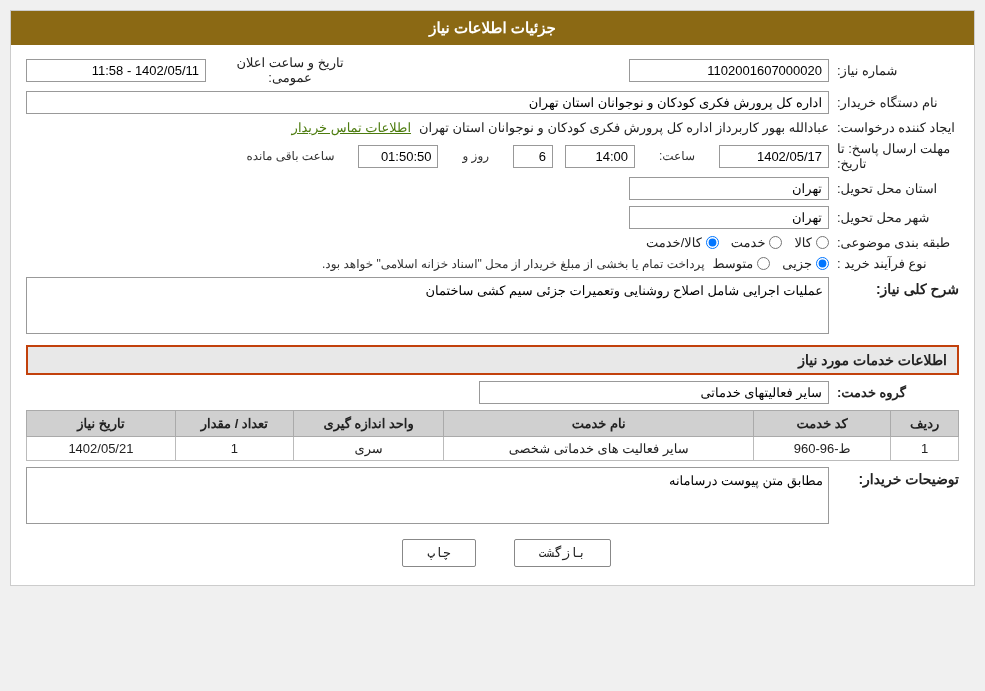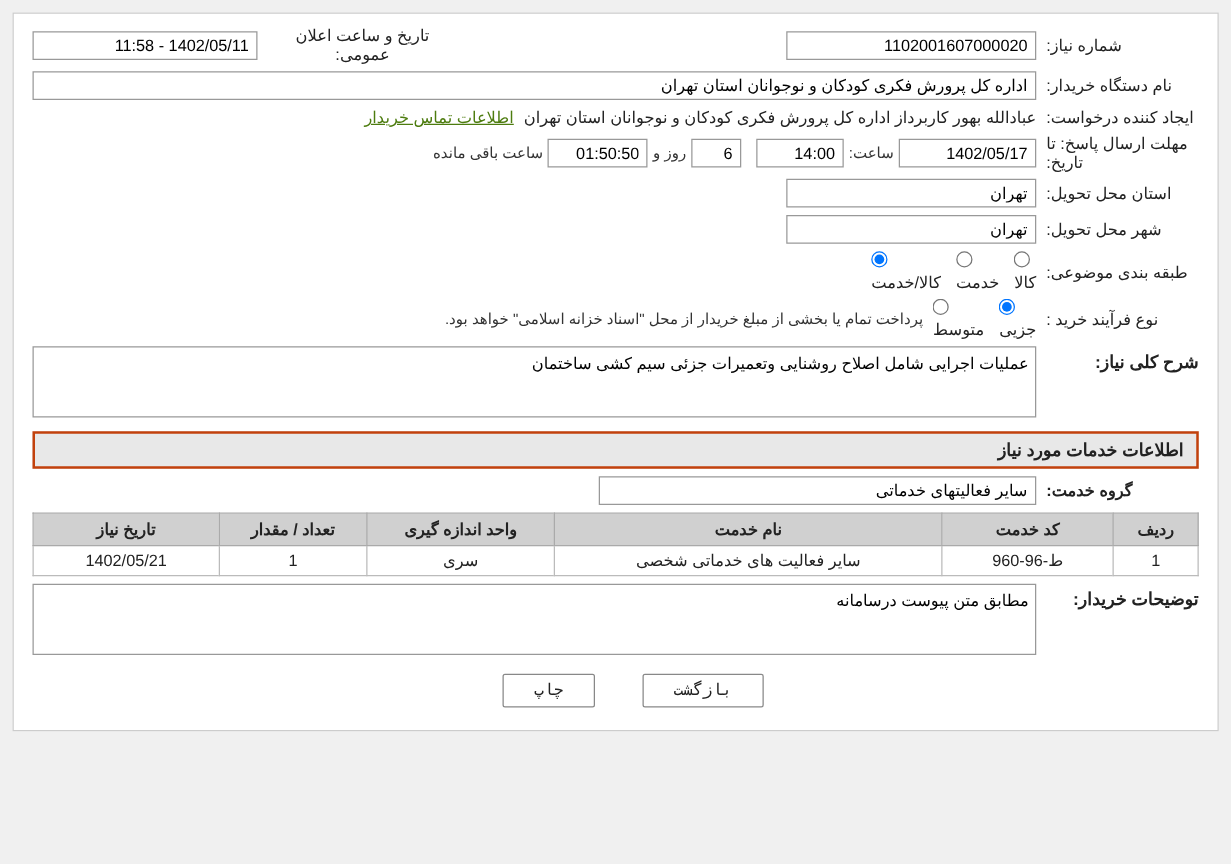--- a/index.html
+++ b/index.html
@@ -72,33 +72,32 @@
       align-items: center;
       gap: 4px;
       flex-direction: row;
     }
     .date-row .input-box {
       width: 100px;
     }
     .date-label {
       font-size: 12px;
       color: #333;
-      margin: 0 0;
+      margin: 0 20px;
     }
     .radio-group {
       display: flex;
       align-items: center;
       gap: 12px;
       flex-direction: row;
     }
     .radio-item {
       display: flex;
-      align-items: flex-end;
+      align-items: center;
       gap: 4px;
-      flex-direction: column;
     }
     .radio-item input[type="radio"] {
       margin: 0;
     }
     .section-divider {
       background: #e8e8e8;
       border: 2px solid #c2410c;
       text-align: right;
       padding: 5px 10px;
       font-size: 14px;
@@ -200,20 +199,21 @@
       font-size: 12px;
       color: #333;
       margin-right: 4px;
     }
   </style>
 </head>
 <body>
 
 <div class="page-wrapper">
   <div class="main-panel">
+    <div class="panel-header">جزئیات اطلاعات نیاز</div>
     <div class="panel-body watermark-area">
 
       <div class="info-row">
         <div class="label-cell">شماره نیاز:</div>
         <div class="value-cell">
           <input class="input-box" style="width: 200px;" type="text" readonly="" value="1102001607000020">
         </div>
         <div class="label-cell" style="width:160px; text-align:center;">تاریخ و ساعت اعلان عمومی:</div>
         <div class="value-cell" style="flex:0 0 180px;">
           <input class="input-box" style="width: 180px;" type="text" readonly="" value="1402/05/11 - 11:58">

